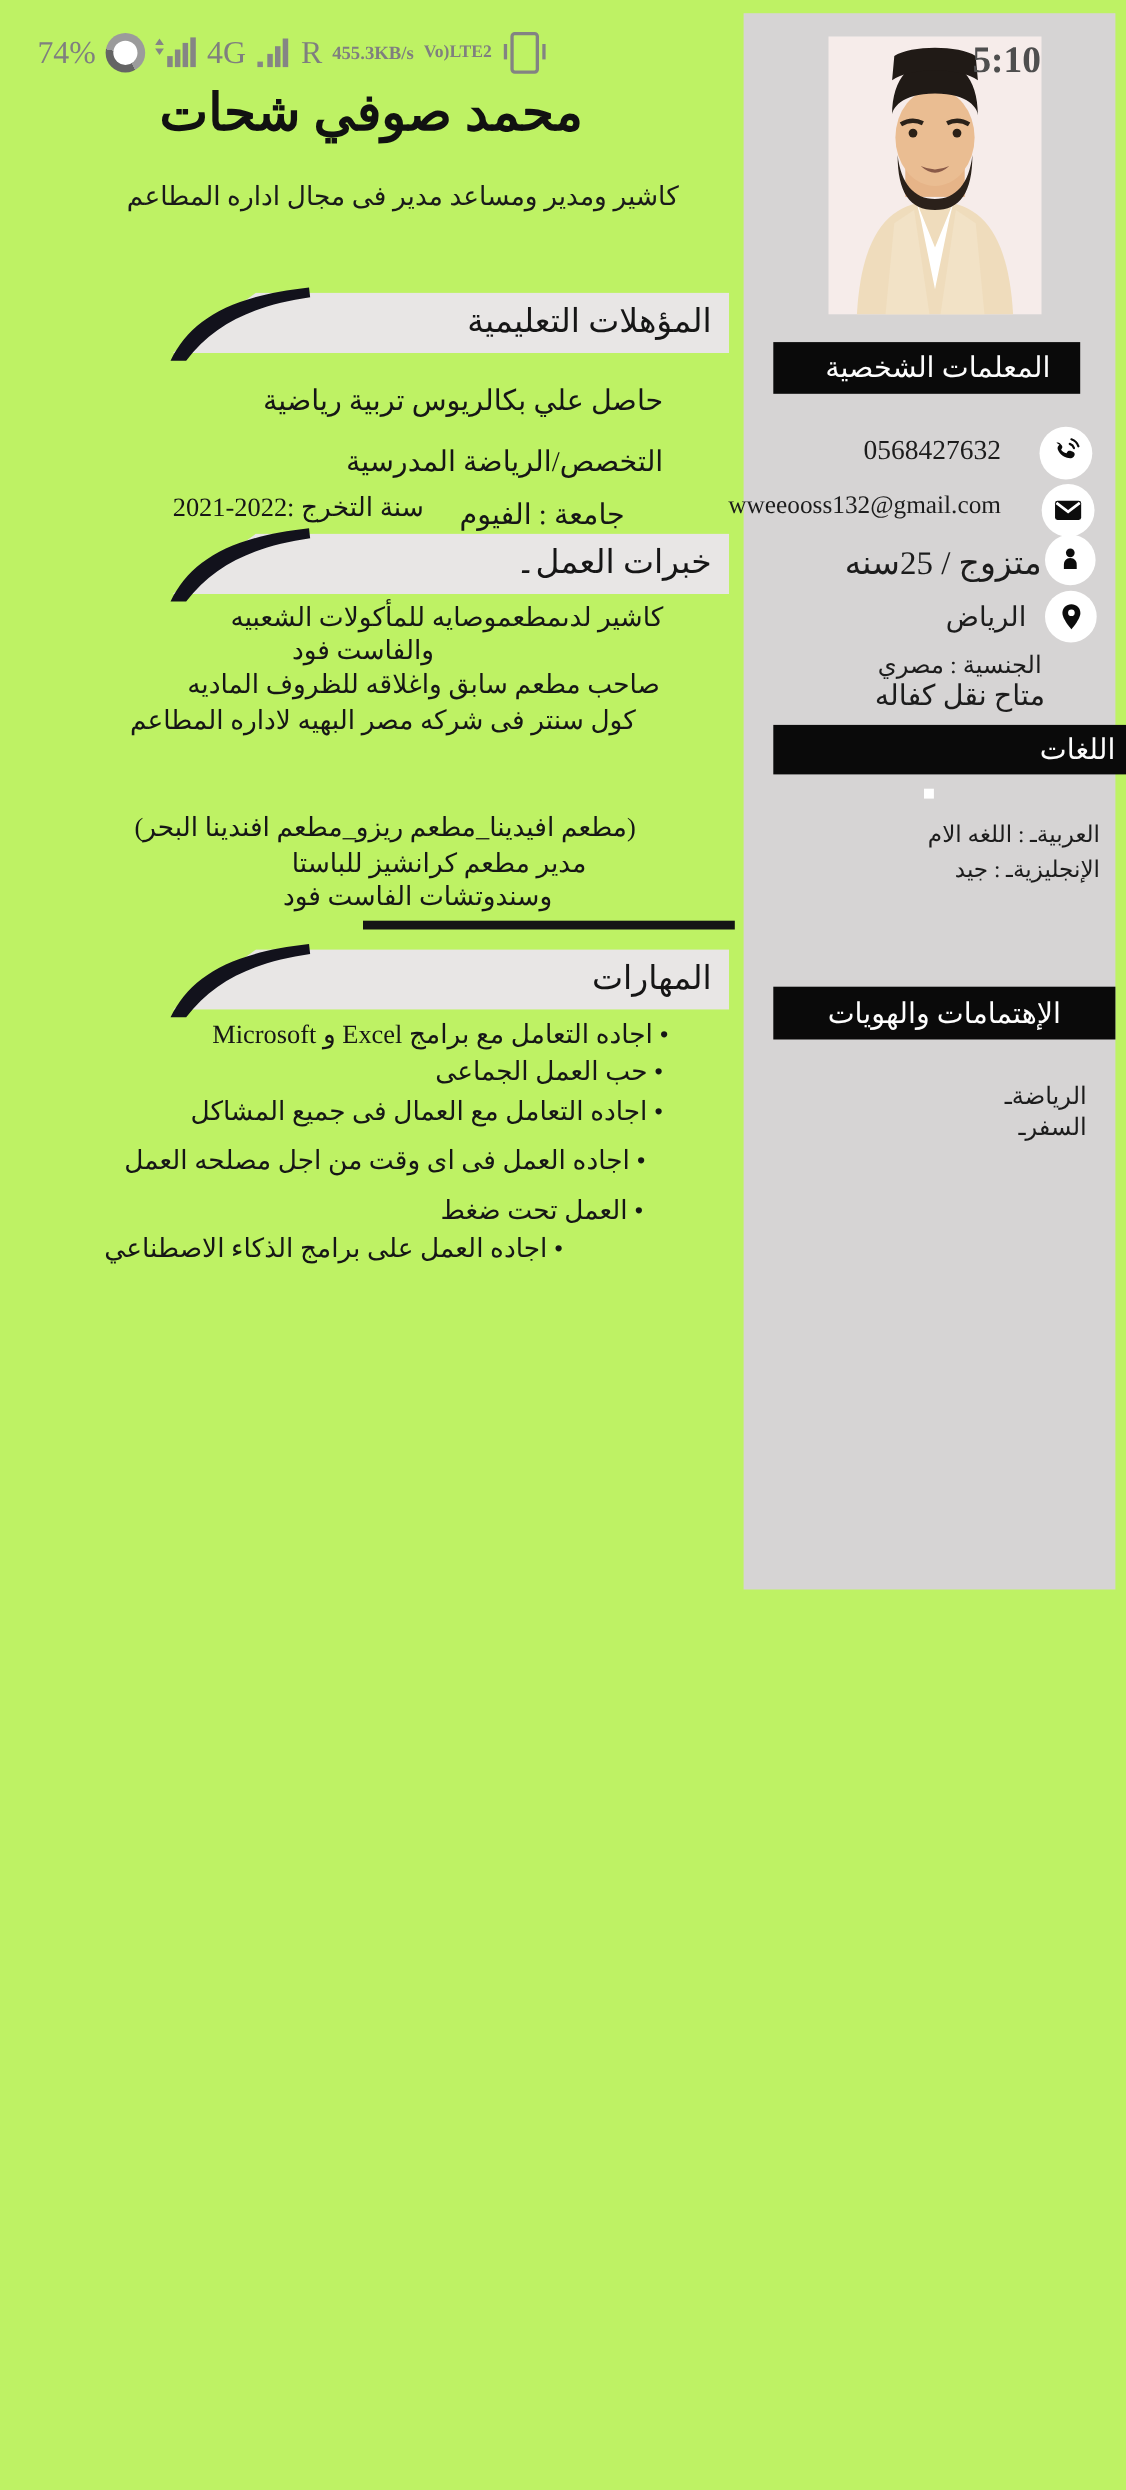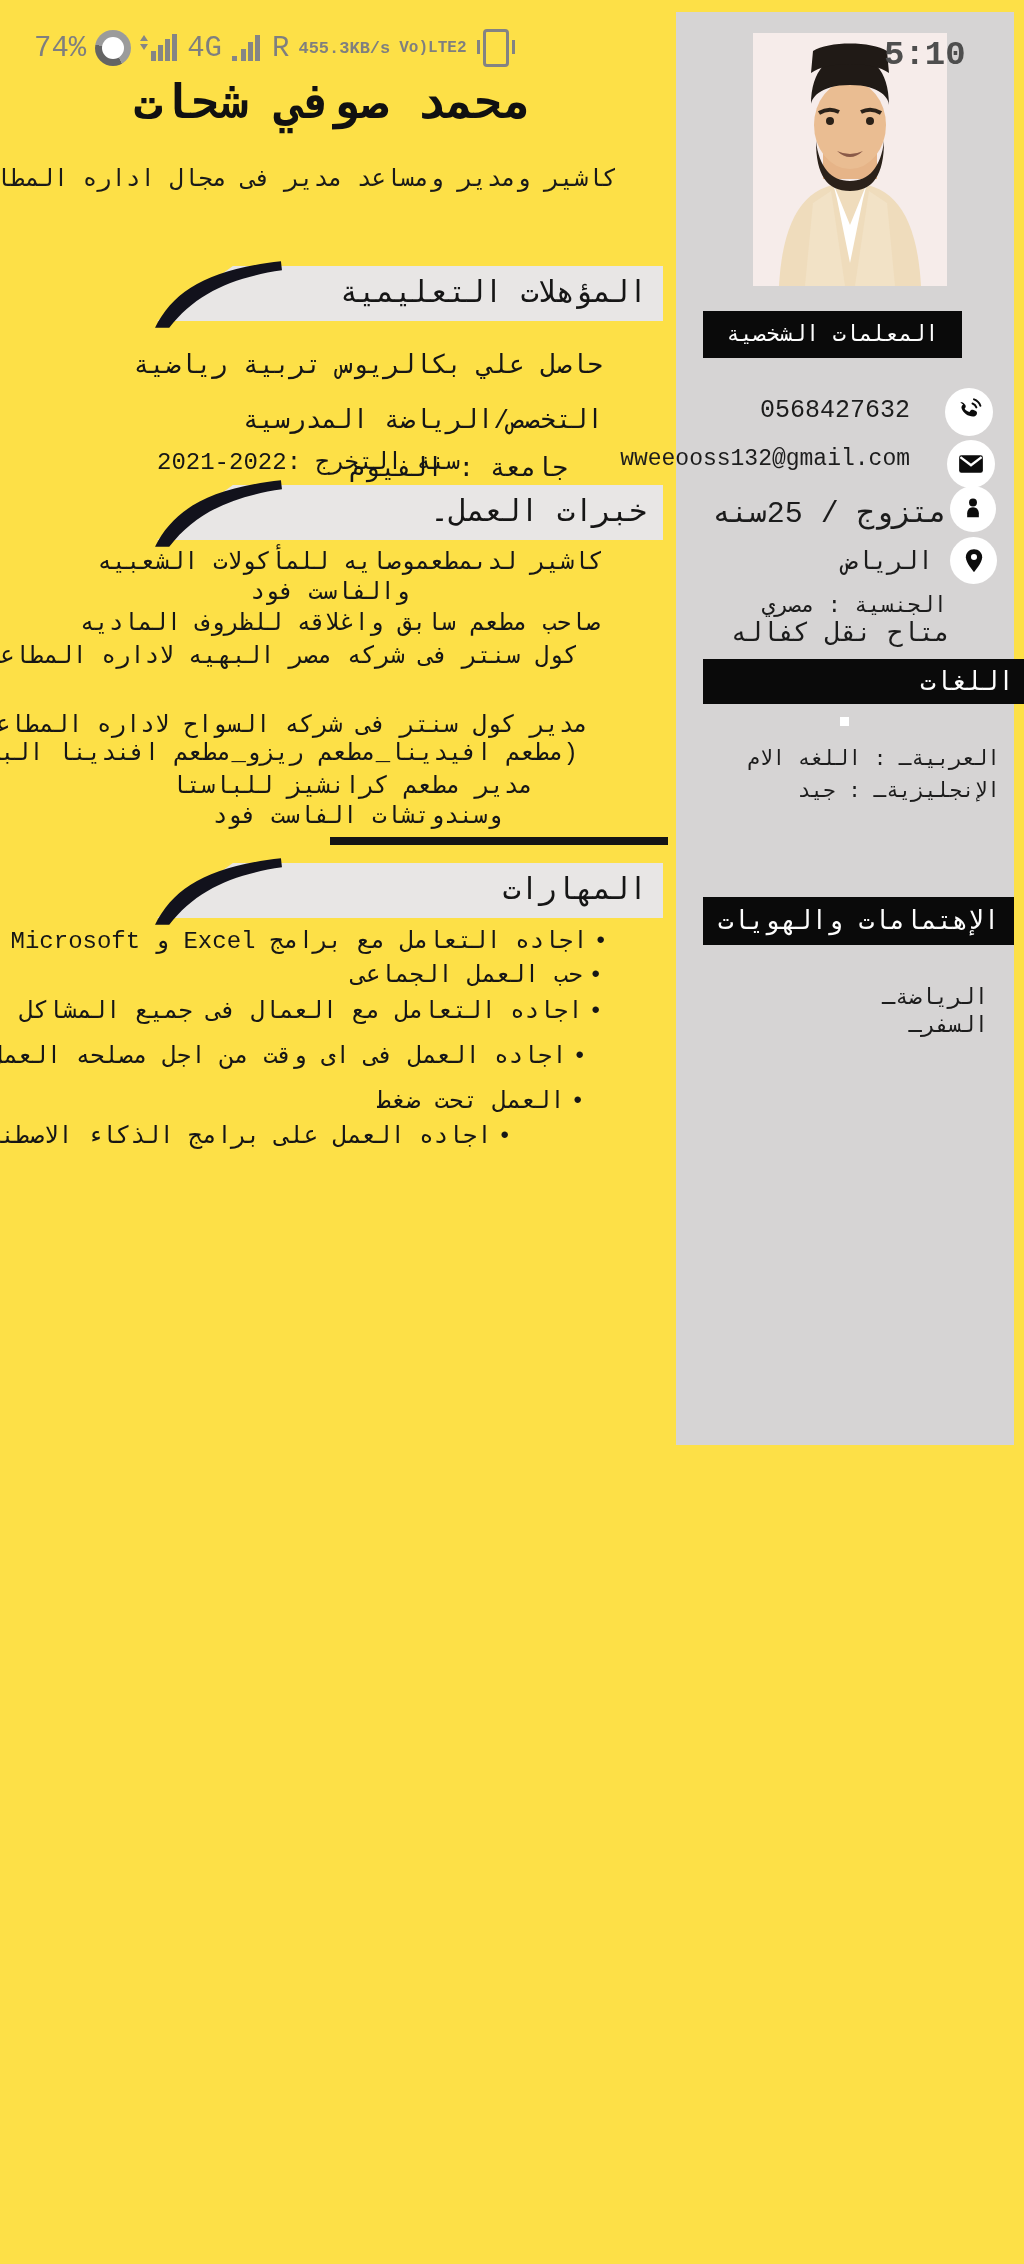--- a/index.html
+++ b/index.html
@@ -1,17 +1,17 @@
 <!DOCTYPE html>
 <html lang="ar"><head>
 <meta charset="utf-8">
 <style>
   html,body{margin:0;padding:0;background:#fff;}
-  #page{position:relative;width:1024px;height:2264px;background:#fde047;overflow:hidden;
-        font-family:Liberation Mono, monospace;color:#141414;}
+  #page{position:relative;width:1024px;height:2264px;background:#bef264;overflow:hidden;
+        font-family:Liberation Serif, serif;color:#141414;}
   .abs{position:absolute;}
   .rtl{direction:rtl;unicode-bidi:plaintext;}
   
   .statusbar{left:34px;top:26px;height:44px;display:flex;align-items:center;gap:9px;color:#7f7f7f;}
   .st-text{font-size:29px;letter-spacing:0;}
   .ring{width:36px;height:36px;border-radius:50%;
         background:conic-gradient(from 150deg,#646464 0 130deg,#9b9b9b 130deg 360deg);position:relative;}
   .ring::after{content:"";position:absolute;inset:7px;background:#fff;border-radius:50%;}
   .stack{display:flex;flex-direction:row;align-items:center;line-height:1.0;font-weight:700;}
   .stack span{font-size:17px;}
@@ -94,21 +94,21 @@
       <path d="M60 18 C75 8 119 8 134 18 L136 40 C120 28 74 28 58 40 Z" fill="#201a16"></path>
       <path d="M66 80 Q76 74 86 79" stroke="#2a2119" stroke-width="4" fill="none"></path>
       <path d="M108 79 Q118 74 128 80" stroke="#2a2119" stroke-width="4" fill="none"></path>
       <circle cx="77" cy="88" r="4" fill="#2b2118"></circle>
       <circle cx="117" cy="88" r="4" fill="#2b2118"></circle>
       <path d="M63 108 C66 134 78 148 97 148 C116 148 128 134 131 108 C131 142 120 158 97 158 C74 158 63 142 63 108 Z" fill="#2b211a"></path>
       <path d="M84 118 Q97 124 110 118 Q97 130 84 118 Z" fill="#8a5a48"></path>
     </svg>
   </div>
 
-  <div class="abs blackbar bb-center" style="left:703px;top:311px;width:259px;height:47px;font-size:22px;">
+  <div class="abs blackbar bb-center" style="left:703px;top:311px;width:259px;height:47px;font-size:26px;padding-left:20px;">
     <span>المعلمات الشخصية</span>
   </div>
 
   <div class="abs circ" style="left:945px;top:388px;width:48px;height:48px;">
     <svg width="30" height="30" viewBox="0 0 24 24">
       <path d="M6.8 3.2c.9-.4 1.9 0 2.4.8l1 1.7c.4.8.3 1.8-.4 2.4l-.7.7c.6 1.5 1.8 2.7 3.3 3.3l.7-.7c.6-.7 1.6-.8 2.4-.4l1.7 1c.8.5 1.2 1.5.8 2.4-.5 1.2-1.7 2.1-3 1.9-4.2-.6-7.6-4-8.2-8.2-.2-1.3.7-2.5 1.9-3z" fill="#0c0c0c" transform="rotate(-12 12 12)"></path>
       <path d="M14.8 5.2c1.5.5 2.6 1.6 3.1 3.1" fill="none" stroke="#0c0c0c" stroke-width="1.6" stroke-linecap="round"></path>
       <path d="M16 1.9c2.4.8 4.3 2.7 5.1 5.1" fill="none" stroke="#0c0c0c" stroke-width="1.6" stroke-linecap="round"></path>
     </svg>
   </div>
@@ -171,21 +171,20 @@
   <div class="abs secbar" style="top:485px;">
     <span class="title">خبرات العمل۔</span>
   </div>
   <svg class="abs swoosh" style="left:153px;top:478px;" viewBox="0 0 130 62" preserveAspectRatio="none">
     <path d="M2 61 C20 28 55 9 126 2 L127 10 C80 16 42 30 16 61 Z" fill="#12121c"></path>
   </svg>
   <div class="abs mline rtl" style="right:421px;top:547px;">كاشير لدىمطعموصايه للمأكولات الشعبيه</div>
   <div class="abs mline rtl" style="left:240px;top:577px;width:180px;text-align:center;">والفاست فود</div>
   <div class="abs mline rtl" style="right:424px;top:608px;">صاحب مطعم سابق واغلاقه للظروف الماديه</div>
   <div class="abs mline rtl" style="right:446px;top:641px;">كول سنتر فى شركه مصر البهيه لاداره المطاعم</div>
-  <div class="abs mline rtl" style="right:436px;top:710px;">مدير كول سنتر فى شركه السواح لاداره المطاعم</div>
   <div class="abs mline rtl" style="right:446px;top:738px;">(مطعم افيدينا_مطعم ريزو_مطعم افندينا البحر)</div>
   <div class="abs mline rtl" style="right:491px;top:771px;">مدير مطعم كرانشيز للباستا</div>
   <div class="abs mline rtl" style="right:522px;top:801px;">وسندوتشات الفاست فود</div>
   <div class="abs rule"></div>
 
   <div class="abs secbar" style="top:863px;">
     <span class="title">المهارات</span>
   </div>
   <svg class="abs swoosh" style="left:153px;top:856px;" viewBox="0 0 130 62" preserveAspectRatio="none">
     <path d="M2 61 C20 28 55 9 126 2 L127 10 C80 16 42 30 16 61 Z" fill="#12121c"></path>

